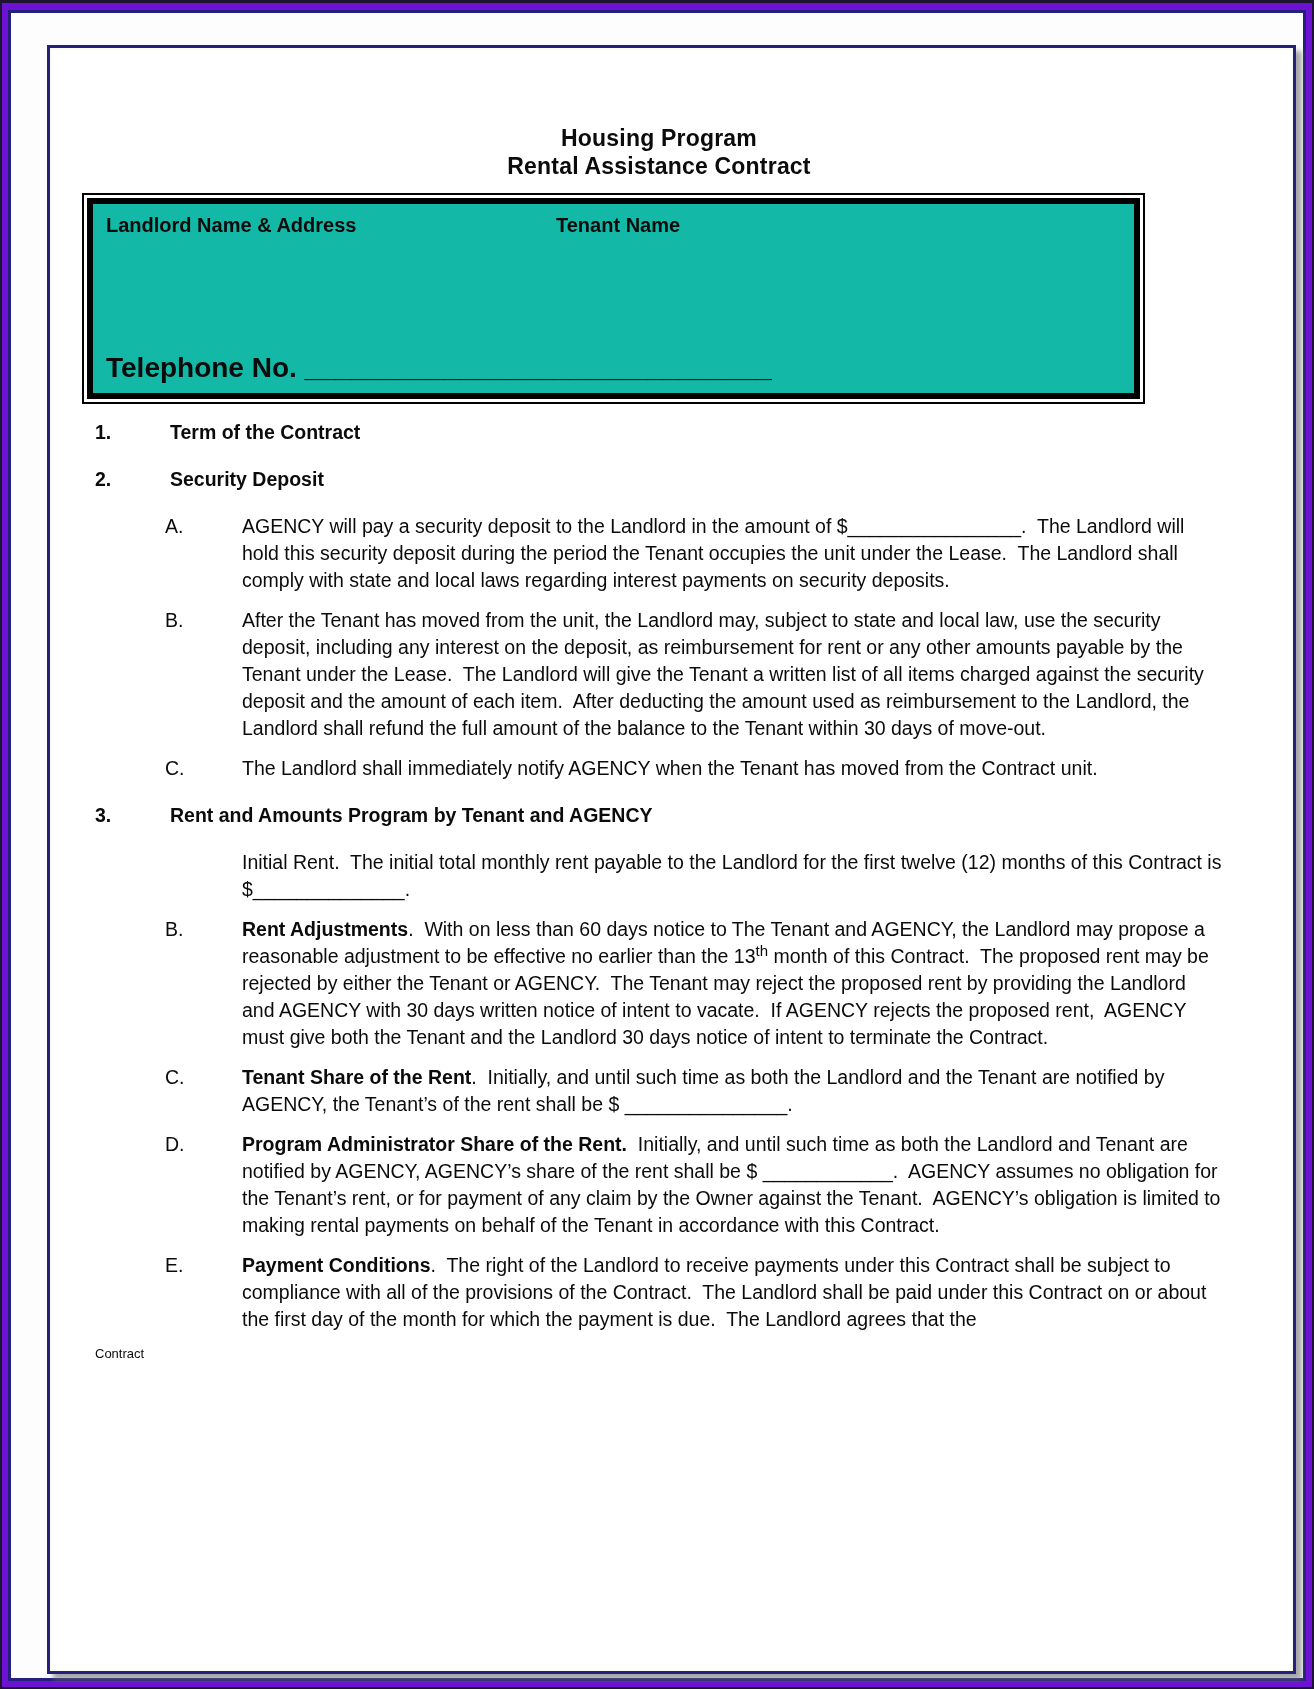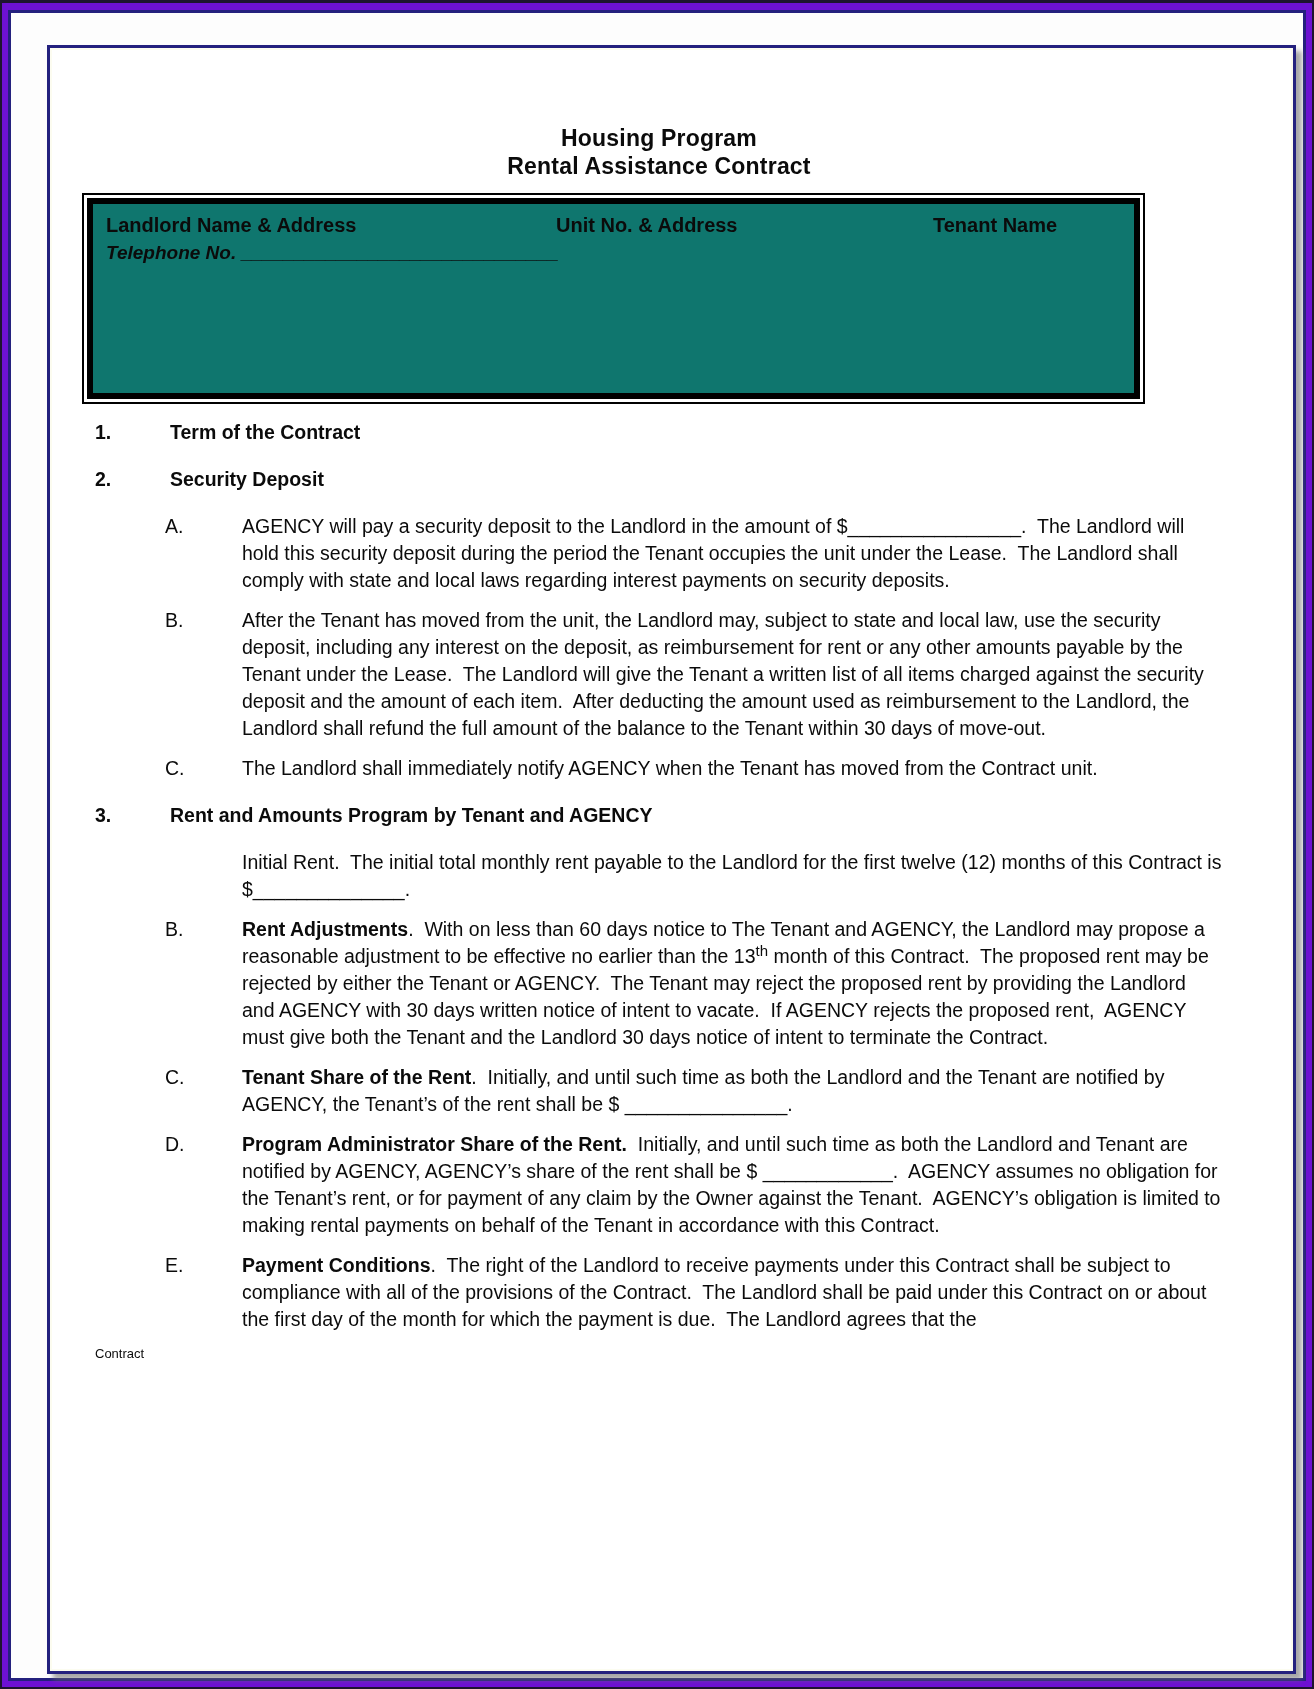--- a/index.html
+++ b/index.html
@@ -15,28 +15,28 @@
   .doc{
     position:absolute;top:32px;left:36px;right:7px;bottom:4px;
     background:#ffffff;border:3px solid #24217e;
     box-shadow:6px 6px 5px rgba(110,110,110,0.6), inset 0 0 0 2px #fcfcf0;
   }
   .content{box-sizing:border-box;width:100%;height:100%;padding:76px 70px 4px 45px;overflow:hidden;}
   .title{text-align:center;font-weight:bold;font-size:23px;line-height:28px;letter-spacing:0.2px;}
   .info-box{
     box-sizing:border-box;margin:18px 8px 0 -8px;width:1053px;height:201px;
     border:6px solid #000;outline:2px solid #000;outline-offset:3px;
-    display:flex;flex-direction:column;
-    padding:8px 0 12px 13px;background:#0f766e;
+    display:flex;flex-direction:column;justify-content:space-between;
+    padding:8px 0 12px 13px;background:#14b8a6;
   }
   .box-headers{display:flex;font-weight:bold;font-size:20px;line-height:27px;}
   .col-1{width:450px;}
   .col-2{width:377px;}
   .col-3{flex:1;}
-  .box-tel{font-weight:bold;font-size:19px;line-height:27px;white-space:pre-wrap;font-style:italic;}
+  .box-tel{font-weight:bold;font-size:28px;line-height:27px;white-space:pre-wrap;}
   .para{margin:0;font-size:19.5px;line-height:27px;white-space:pre-wrap;}
   .intro{margin-top:22px;}
   .mt20{margin-top:20px;}
   .mt13{margin-top:13px;}
   .sec-head{display:flex;font-weight:bold;font-size:19.5px;line-height:27px;}
   .num{width:75px;flex-shrink:0;}
   .subitem{display:flex;padding-left:70px;font-size:19.5px;line-height:27px;}
   .letter{width:77px;flex-shrink:0;}
   .itext{flex:1;white-space:pre-wrap;}
   .indent1{padding-left:147px;}
@@ -56,21 +56,20 @@
           <div class="content">
 
             <div class="title">
               <div>Housing Program</div>
               <div>Rental Assistance Contract</div>
             </div>
 
             <div class="info-box">
               <div class="box-headers">
                 <div class="col-1">Landlord Name &amp; Address</div>
-                <div class="col-2">Unit No. &amp; Address</div>
                 <div class="col-3">Tenant Name</div>
               </div>
               <div class="box-tel"><span>Telephone No. </span><span>______________________________</span></div>
             </div>
 
 
             <div class="sec-head mt20">
               <span class="num">1.</span>
               <span>Term of the Contract</span>
             </div>

